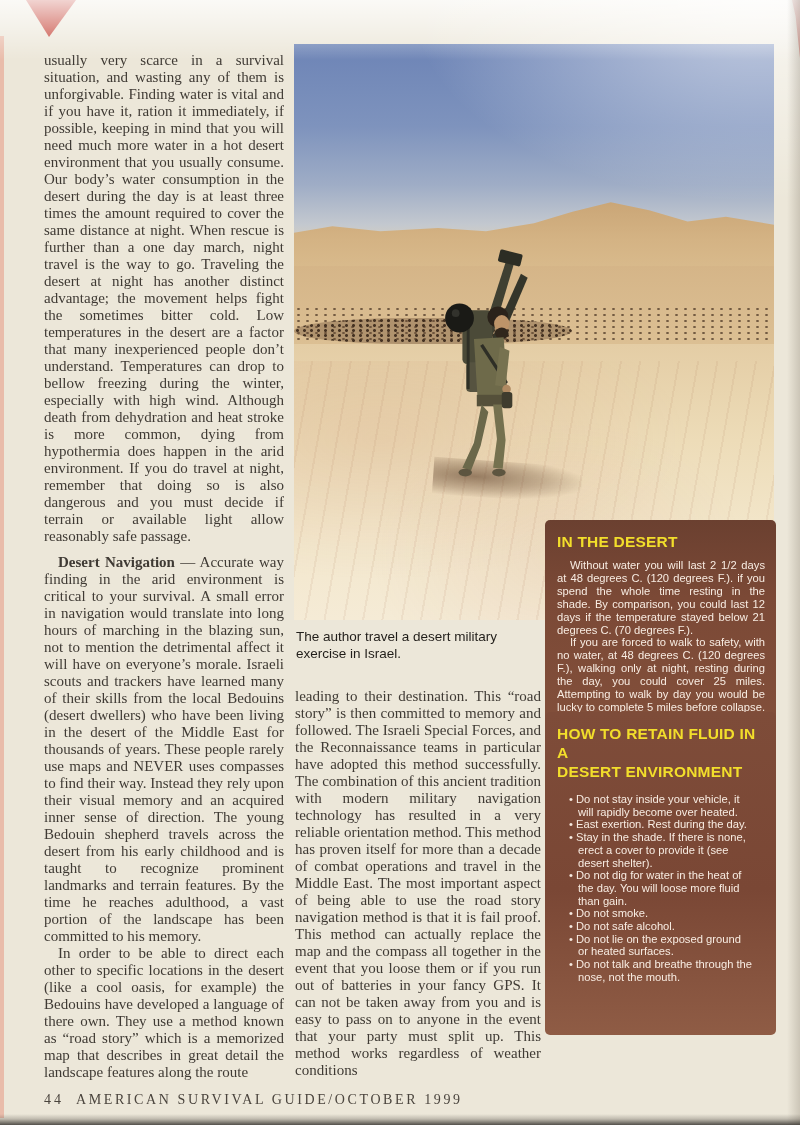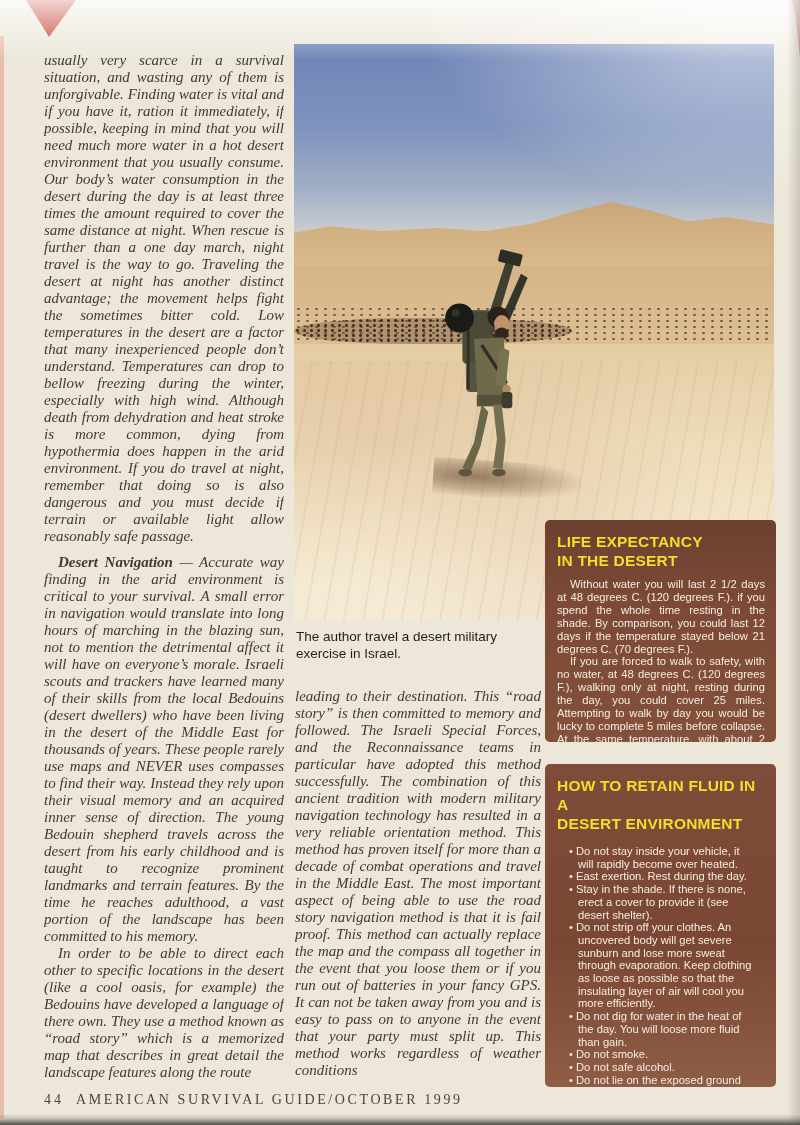--- a/index.html
+++ b/index.html
@@ -18,21 +18,21 @@
     background:linear-gradient(90deg,rgba(120,110,95,0),rgba(120,110,95,.28));}
   .edge-bottom{position:absolute;left:0;bottom:0;width:100%;height:11px;
     background:linear-gradient(180deg,rgba(60,55,48,0) 0%,rgba(60,55,48,.25) 45%,rgba(45,42,38,.8) 100%);}
   .edge-left{position:absolute;left:0;top:36px;width:4px;height:1082px;background:#e9bcaa;}
   .corner-tl{position:absolute;left:26px;top:0;width:50px;height:37px;background:#c23b2e;
     clip-path:polygon(0 0,100% 0,46% 100%);}
   .corner-tr{position:absolute;right:0;top:0;width:8px;height:58px;background:#c23b2e;
     clip-path:polygon(0 0,100% 0,100% 100%,45% 28%);}
 
   
-  .col{position:absolute;color:#3f3a34;font-size:15px;line-height:17px;text-align:justify;font-style:italic;}
+  .col{position:absolute;color:#3f3a34;font-size:15px;line-height:17px;text-align:justify;}
   .col p{margin:0;}
   .col-left{left:44px;top:52px;width:240px;height:1038px;overflow:hidden;}
   .col-mid{left:295px;top:688px;width:246px;height:402px;overflow:hidden;}
   .gap{margin-top:9px !important;}
   .indent{text-indent:14px;}
 
   
   .photo{position:absolute;left:294px;top:44px;width:480px;height:576px;overflow:hidden;background:#e8d5b2;}
   .sky{position:absolute;left:0;top:0;width:100%;height:34%;
     background:linear-gradient(180deg,#6d84b6 0%,#7e93bd 42%,#9fadc6 72%,#c3c8cf 92%,#d4cfc2 100%);}
@@ -63,21 +63,21 @@
   
   .caption{position:absolute;left:296px;top:629px;width:242px;
     font-family:"Liberation Sans", sans-serif;font-size:13.5px;line-height:16.5px;color:#211e1a;}
 
   
   .box{position:absolute;left:545px;width:231px;border-radius:5px;
     font-family:"Liberation Sans", sans-serif;color:#f8ece2;overflow:hidden;
     padding:12px 11px 0 12px;box-sizing:border-box;}
   .box1{top:520px;height:222px;
     background:linear-gradient(180deg,#6b4030 0%,#7b4936 35%,#83503b 100%);}
-  .box2{top:764px;height:323px;
+  .box2{top:712px;height:323px;
     background:linear-gradient(180deg,#7e4c39 0%,#7a4735 55%,#8f5c45 100%);}
   .box-title{color:#f2de2b;font-weight:bold;font-size:15.5px;line-height:19px;letter-spacing:.2px;margin-bottom:8px;}
   .box p{margin:0;font-size:11.2px;line-height:12.9px;text-align:justify;text-indent:13px;}
   .box ul{margin:12px;padding:0;list-style:none;}
   .box li{font-size:11.2px;line-height:12.7px;padding-left:9px;text-indent:-9px;margin:0;}
   .box li::before{content:"• ";}
 
   
   .footer{position:absolute;left:44px;top:1092px;color:#4a443d;font-size:14px;letter-spacing:2.6px;}
   .footer .num{margin-right:12px;letter-spacing:3px;}
@@ -140,37 +140,35 @@
   </div>
 
   <div class="caption">The author travel a desert military exercise in Israel.</div>
 
   <div class="col col-mid">
     <p>leading to their destination. This “road story” is then committed to memory and followed. The Israeli Special Forces, and the Reconnaissance teams in particular have adopted this method successfully. The combination of this ancient tradition with modern military navigation technology has resulted in a very reliable orientation method. This method has proven itself for more than a decade of combat operations and travel in the Middle East. The most important aspect of being able to use the road story navigation method is that it is fail proof. This method can actually replace the map and the compass all together in the event that you loose them or if you run out of batteries in your fancy GPS. It can not be taken away from you and is easy to pass on to anyone in the event that your party must split up. This method works regardless of weather conditions</p>
   </div>
 
   <div class="box box1">
     <div class="box-title">
-      <div>LIFE EXPECTANCY</div>
       <div>IN THE DESERT</div>
     </div>
     <p>Without water you will last 2 1/2 days at 48 degrees C. (120 degrees F.). if you spend the whole time resting in the shade. By comparison, you could last 12 days if the temperature stayed below 21 degrees C. (70 degrees F.).</p>
     <p>If you are forced to walk to safety, with no water, at 48 degrees C. (120 degrees F.), walking only at night, resting during the day, you could cover 25 miles. Attempting to walk by day you would be lucky to complete 5 miles before collapse. At the same temperature, with about 2 litters (4 pints) of water, you might cover 40 miles and last 3 days.</p>
   </div>
 
   <div class="box box2">
     <div class="box-title">
       <div>HOW TO RETAIN FLUID IN A</div>
       <div>DESERT ENVIRONMENT</div>
     </div>
     <ul>
       <li>Do not stay inside your vehicle, it will rapidly become over heated.</li>
       <li>East exertion. Rest during the day.</li>
       <li>Stay in the shade. If there is none, erect a cover to provide it (see desert shelter).</li>
-      <li>Do not strip off your clothes. An uncovered body will get severe sunburn and lose more sweat through evaporation. Keep clothing as loose as possible so that the insulating layer of air will cool you more efficiently.</li>
       <li>Do not dig for water in the heat of the day. You will loose more fluid than gain.</li>
       <li>Do not smoke.</li>
       <li>Do not safe alcohol.</li>
       <li>Do not lie on the exposed ground or heated surfaces.</li>
       <li>Do not talk and breathe through the nose, not the mouth.</li>
 
     </ul>
   </div>
 
   <div class="footer">

